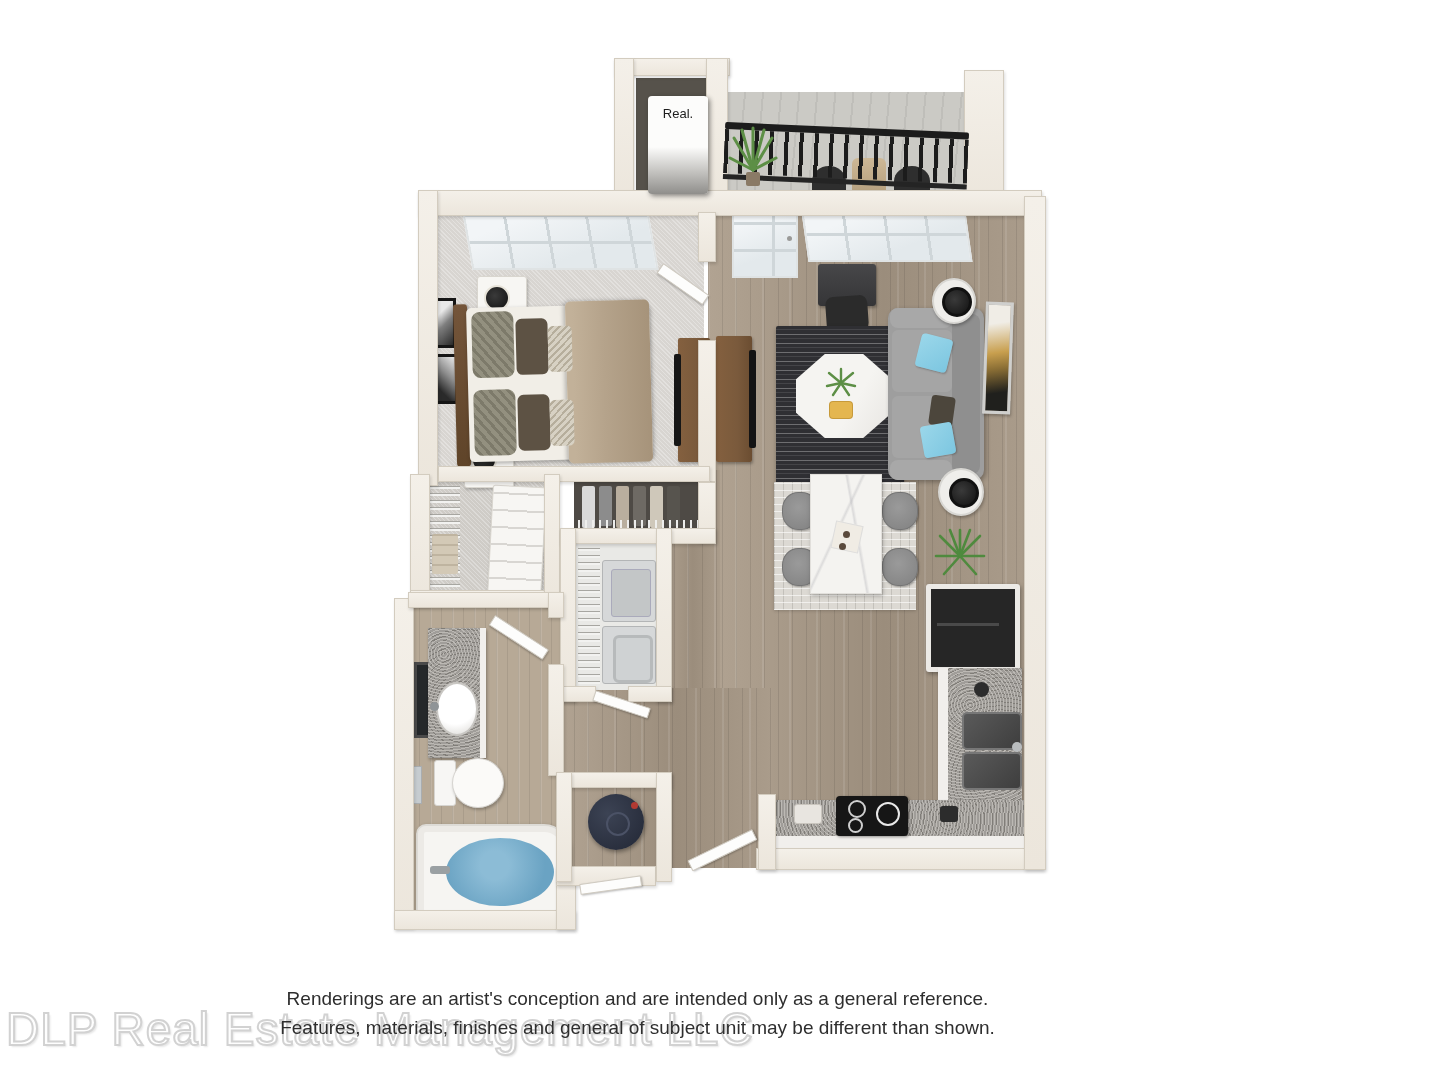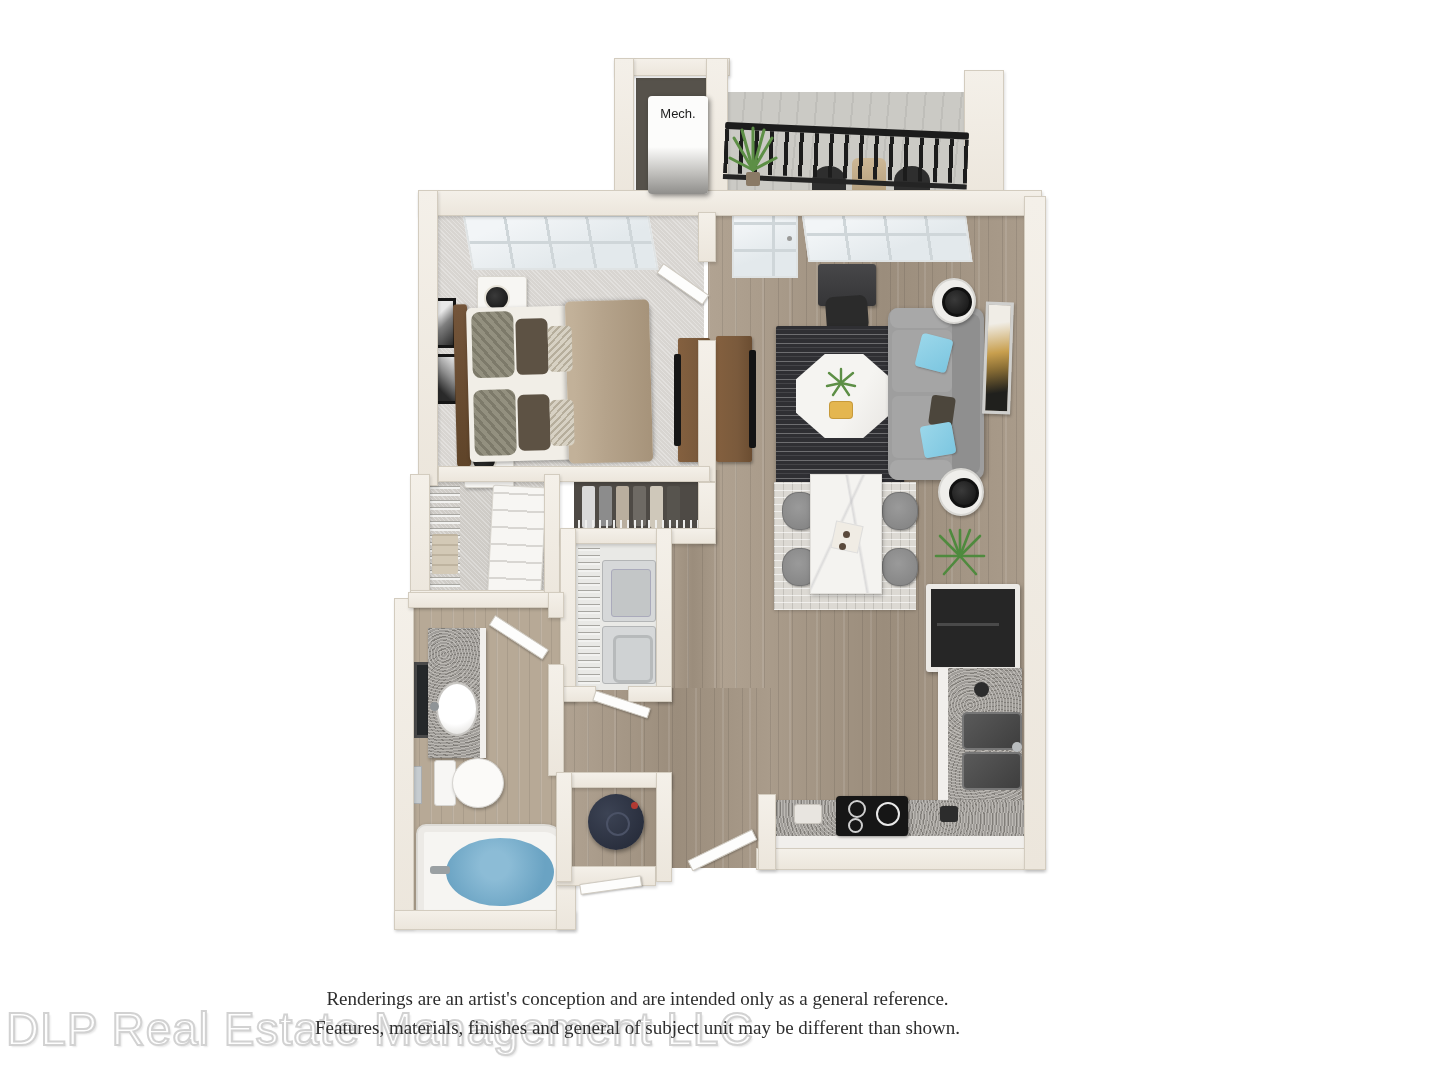--- a/index.html
+++ b/index.html
@@ -70,21 +70,21 @@
   
   .railing{z-index:4;transform:rotate(2.5deg);transform-origin:left center;}
   .railing .bar-top{height:7px;background:var(--railing,#1c1c1c);border-radius:2px;}
   .railing .pickets{height:44px;
     background-image:repeating-linear-gradient(90deg,var(--railing,#1c1c1c) 0 4px,rgba(0,0,0,0) 4px 15px);}
   .railing .bar-bot{height:5px;background:#242424;margin-top:1px;}
 
   
   .mech-label{z-index:6;font-size:13px;color:#1d1d1d;text-align:center;width:100%;padding-top:10px;}
   .disclaimer{position:absolute;left:0;top:984px;width:1275px;text-align:center;z-index:10;
-    font-size:19px;line-height:29px;color:#2e2e2e;font-family:Liberation Serif, serif;}
+    font-size:19px;line-height:29px;color:#2e2e2e;}
   .watermark{position:absolute;left:6px;top:1004px;z-index:9;font-size:46px;line-height:1.1;
     letter-spacing:1px;color:rgba(255,255,255,.92);-webkit-text-stroke:2px #d2d2d2;
     text-shadow:2px 2px 2px rgba(0,0,0,.10);white-space:nowrap;}
 </style>
 </head>
 <body>
 
 <div class="page">
   <div class="scene">
 
@@ -100,21 +100,21 @@
     <div class="abs" style="left:574px;top:478px;width:128px;height:56px;background:#4e4a45;z-index:1;"></div>
 
     <div class="abs w" style="left:614px;top:58px;width:116px;height:18px;"></div>
     <div class="abs w" style="left:614px;top:58px;width:20px;height:146px;"></div>
     <div class="abs w" style="left:706px;top:58px;width:22px;height:146px;"></div>
     <div class="abs w" style="left:964px;top:70px;width:40px;height:134px;"></div>
 
     <div class="abs" style="left:648px;top:96px;width:60px;height:98px;z-index:4;border-radius:4px;
                 background:linear-gradient(180deg,#fcfcfb 52%,#c9c8c5 75%,#8f8e8b);
                 box-shadow:2px 2px 5px rgba(0,0,0,.45);">
-      <div class="mech-label">Mech.</div>
+      <div class="mech-label">Real.</div>
     </div>
 
     <div class="abs railing" style="left:724px;top:122px;width:244px;height:60px;">
       <div class="bar-top"></div>
       <div class="pickets"></div>
       <div class="bar-bot"></div>
     </div>
 
     <svg class="abs" style="left:726px;top:120px;z-index:5;" width="52" height="72" viewBox="0 0 52 72">
       <rect x="20" y="52" width="14" height="14" rx="2" fill="#8a7a66"></rect>

